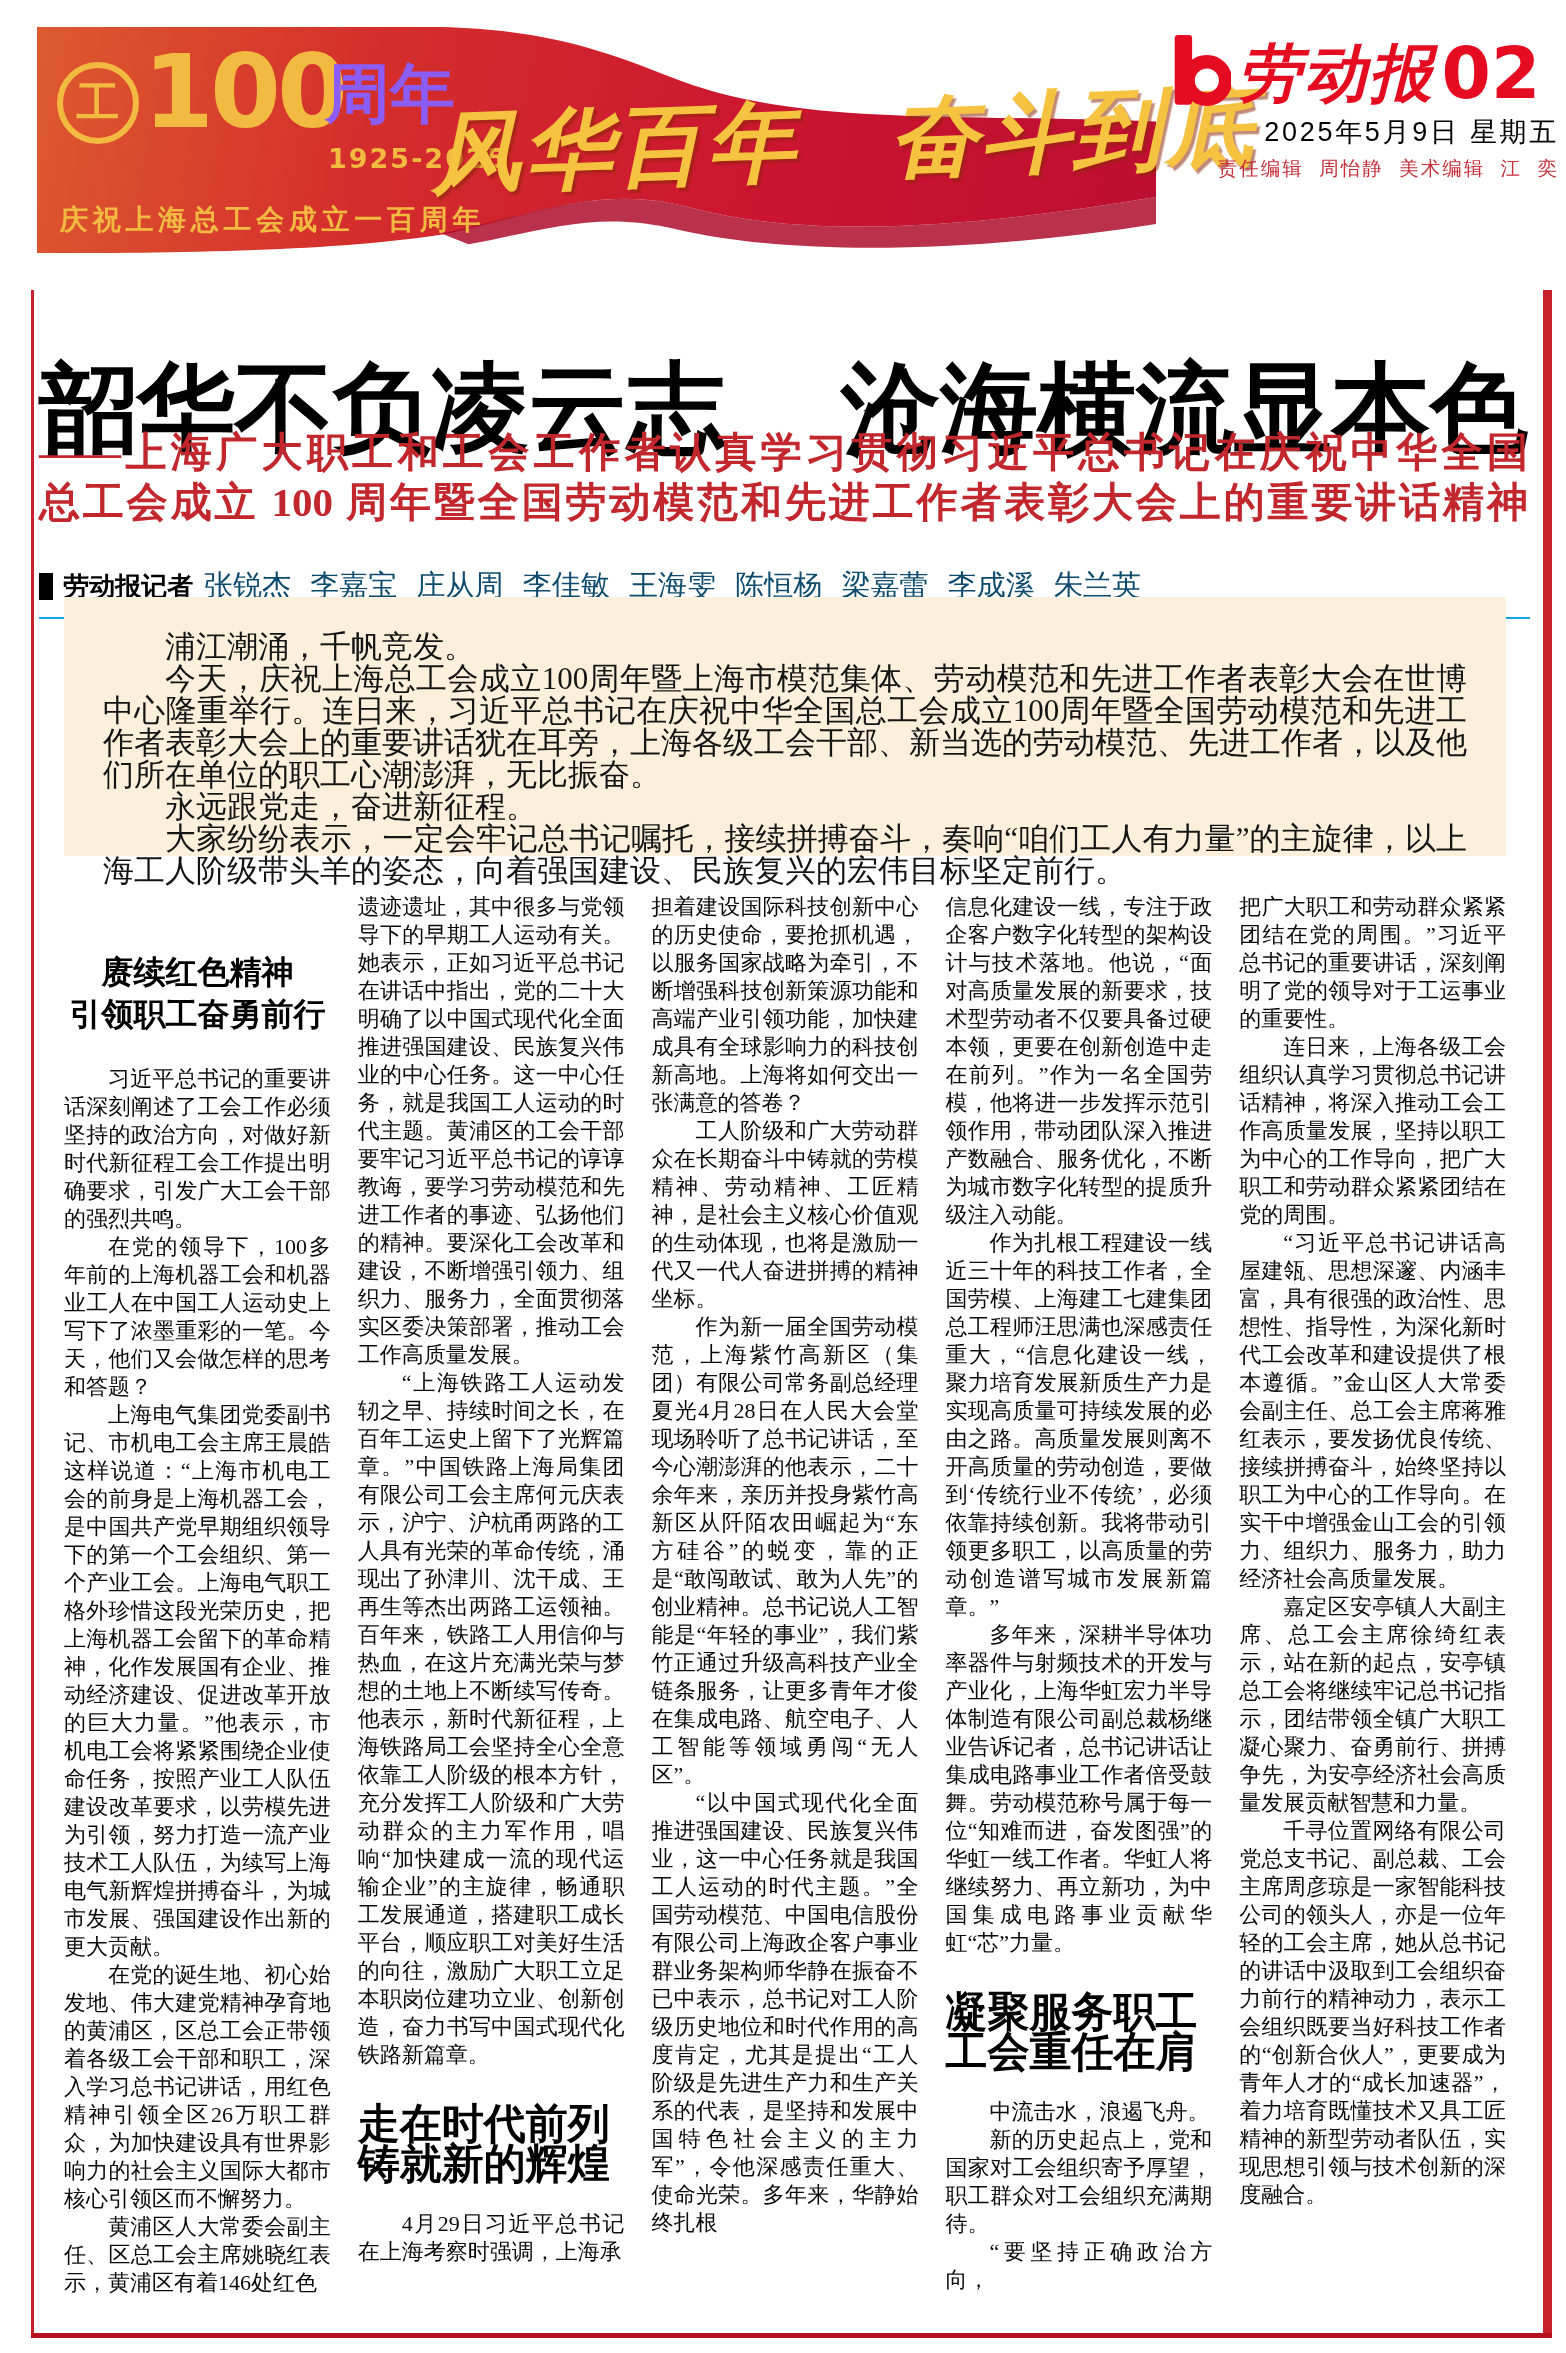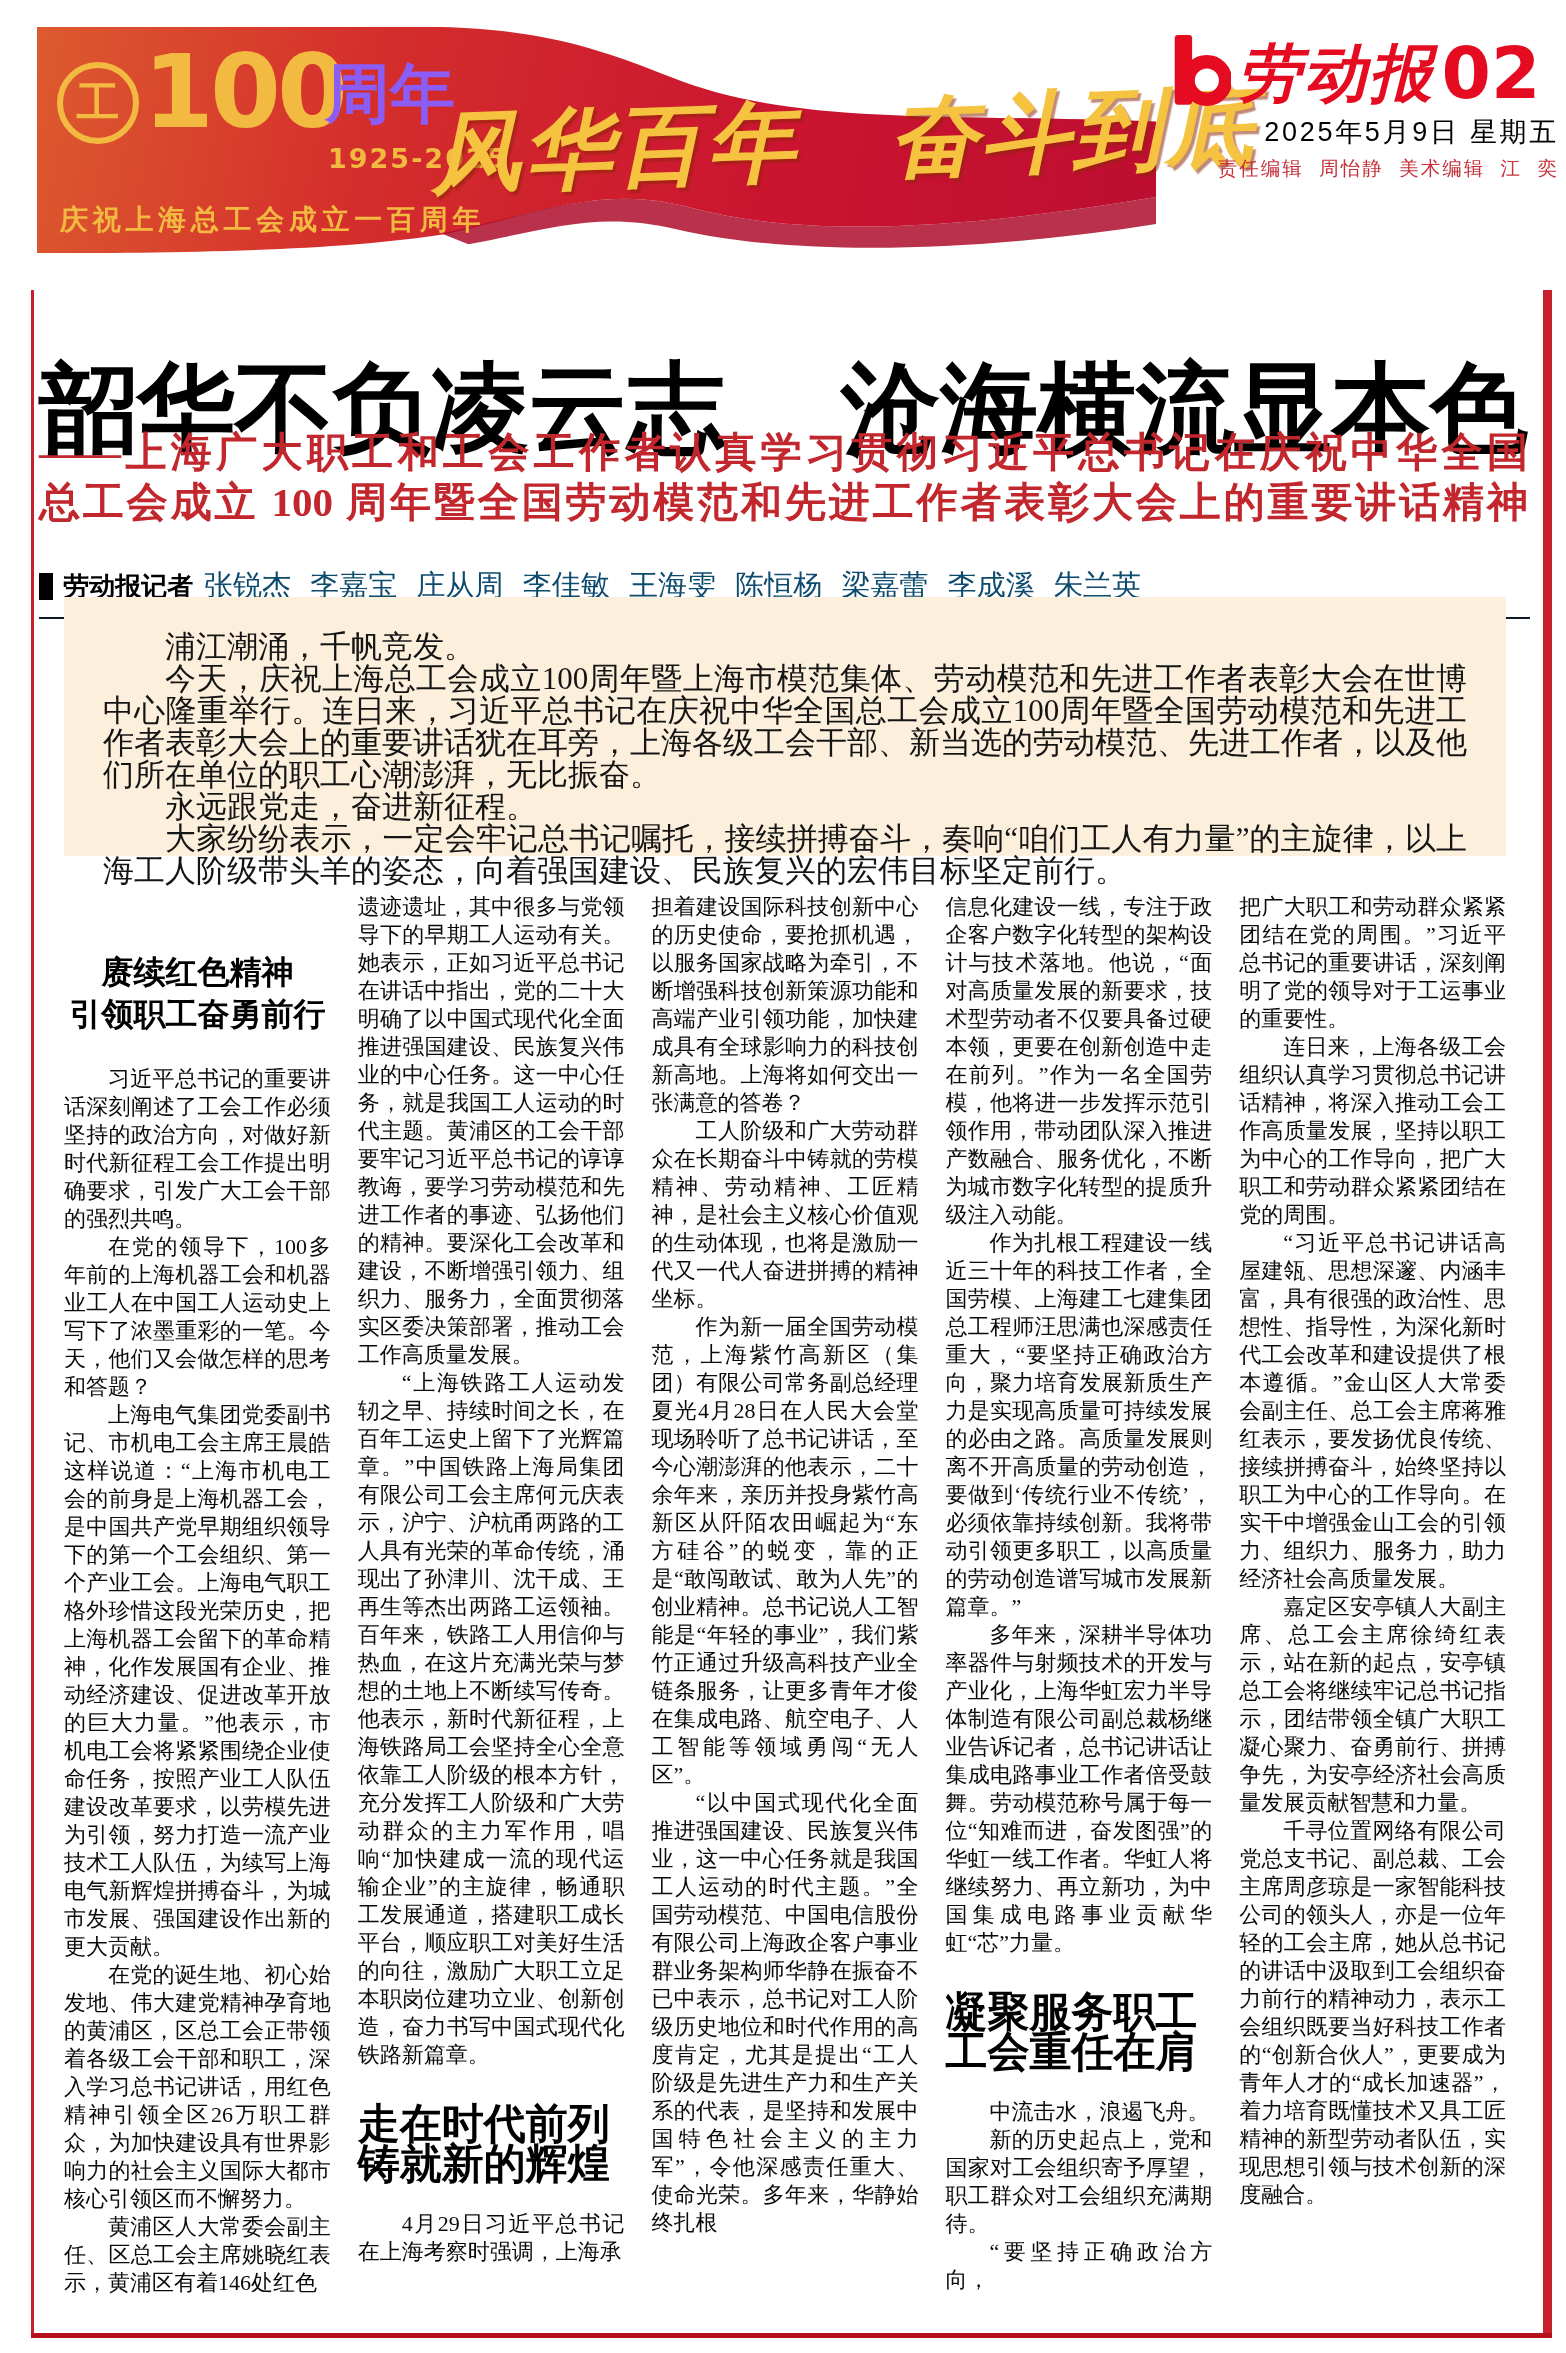--- a/index.html
+++ b/index.html
@@ -34,21 +34,21 @@
                 font-family:"Liberation Sans",sans-serif;}
 
   
   .headline{position:absolute;left:39px;top:287px;width:1489px;display:flex;justify-content:space-between;
             font-size:98px;font-weight:900;line-height:1.15;white-space:nowrap;}
   .subtitle{position:absolute;left:39px;top:427px;width:1489px;color:#c1272d;font-weight:bold;
             font-size:41px;line-height:50px;}
   .sub-line{display:block;text-align:justify;text-align-last:justify;}
 
   
-  .byline{position:absolute;left:39px;top:566px;width:1491px;border-bottom:2px solid #0f172a;
+  .byline{position:absolute;left:39px;top:566px;width:1491px;border-bottom:2px solid #0ea5e9;
           padding-bottom:10.8px;display:flex;align-items:baseline;gap:10.8px;}
   .byline-marker{display:inline-block;width:13.5px;height:27px;background:#000;align-self:center;}
   .byline-label{font-size:26px;font-weight:bold;font-family:"Liberation Sans",sans-serif;}
   .byline-names{font-size:29px;word-spacing:12px;color:#0c4a6e;}
 
   
   .lead-box{position:absolute;left:64px;top:597px;width:1442px;height:259px;background:#fcefdc;
             box-sizing:border-box;padding:34px 39px 0 39px;font-size:31px;line-height:32px;
             font-weight:500;text-align:justify;color:#141414;}
   .lead-box p{margin:0;text-indent:2em;}
@@ -154,21 +154,21 @@
 
     <div class="col">
       <p class="cont">担着建设国际科技创新中心的历史使命，要抢抓机遇，以服务国家战略为牵引，不断增强科技创新策源功能和高端产业引领功能，加快建成具有全球影响力的科技创新高地。上海将如何交出一张满意的答卷？</p>
       <p>工人阶级和广大劳动群众在长期奋斗中铸就的劳模精神、劳动精神、工匠精神，是社会主义核心价值观的生动体现，也将是激励一代又一代人奋进拼搏的精神坐标。</p>
       <p>作为新一届全国劳动模范，上海紫竹高新区（集团）有限公司常务副总经理夏光4月28日在人民大会堂现场聆听了总书记讲话，至今心潮澎湃的他表示，二十余年来，亲历并投身紫竹高新区从阡陌农田崛起为“东方硅谷”的蜕变，靠的正是“敢闯敢试、敢为人先”的创业精神。总书记说人工智能是“年轻的事业”，我们紫竹正通过升级高科技产业全链条服务，让更多青年才俊在集成电路、航空电子、人工智能等领域勇闯“无人区”。</p>
       <p>“以中国式现代化全面推进强国建设、民族复兴伟业，这一中心任务就是我国工人运动的时代主题。”全国劳动模范、中国电信股份有限公司上海政企客户事业群业务架构师华静在振奋不已中表示，总书记对工人阶级历史地位和时代作用的高度肯定，尤其是提出“工人阶级是先进生产力和生产关系的代表，是坚持和发展中国特色社会主义的主力军”，令他深感责任重大、使命光荣。多年来，华静始终扎根</p>
     </div>
 
     <div class="col">
       <p class="cont">信息化建设一线，专注于政企客户数字化转型的架构设计与技术落地。他说，“面对高质量发展的新要求，技术型劳动者不仅要具备过硬本领，更要在创新创造中走在前列。”作为一名全国劳模，他将进一步发挥示范引领作用，带动团队深入推进产数融合、服务优化，不断为城市数字化转型的提质升级注入动能。</p>
-      <p>作为扎根工程建设一线近三十年的科技工作者，全国劳模、上海建工七建集团总工程师汪思满也深感责任重大，“要坚持正确政治方向，聚力培育发展新质生产力是实现高质量可持续发展的必由之路。高质量发展则离不开高质量的劳动创造，要做到‘传统行业不传统’，必须依靠持续创新。我将带动引领更多职工，以高质量的劳动创造谱写城市发展新篇章。”</p>
+      <p>作为扎根工程建设一线近三十年的科技工作者，全国劳模、上海建工七建集团总工程师汪思满也深感责任重大，“信息化建设一线，聚力培育发展新质生产力是实现高质量可持续发展的必由之路。高质量发展则离不开高质量的劳动创造，要做到‘传统行业不传统’，必须依靠持续创新。我将带动引领更多职工，以高质量的劳动创造谱写城市发展新篇章。”</p>
       <p>多年来，深耕半导体功率器件与射频技术的开发与产业化，上海华虹宏力半导体制造有限公司副总裁杨继业告诉记者，总书记讲话让集成电路事业工作者倍受鼓舞。劳动模范称号属于每一位“知难而进，奋发图强”的华虹一线工作者。华虹人将继续努力、再立新功，为中国集成电路事业贡献华虹“芯”力量。</p>
       <div class="col-subhead">
         <span style="display:block">凝聚服务职工</span>
         <span style="display:block">工会重任在肩</span>
       </div>
       <p>中流击水，浪遏飞舟。</p>
       <p>新的历史起点上，党和国家对工会组织寄予厚望，职工群众对工会组织充满期待。</p>
       <p>“要坚持正确政治方向，</p>
     </div>
 

